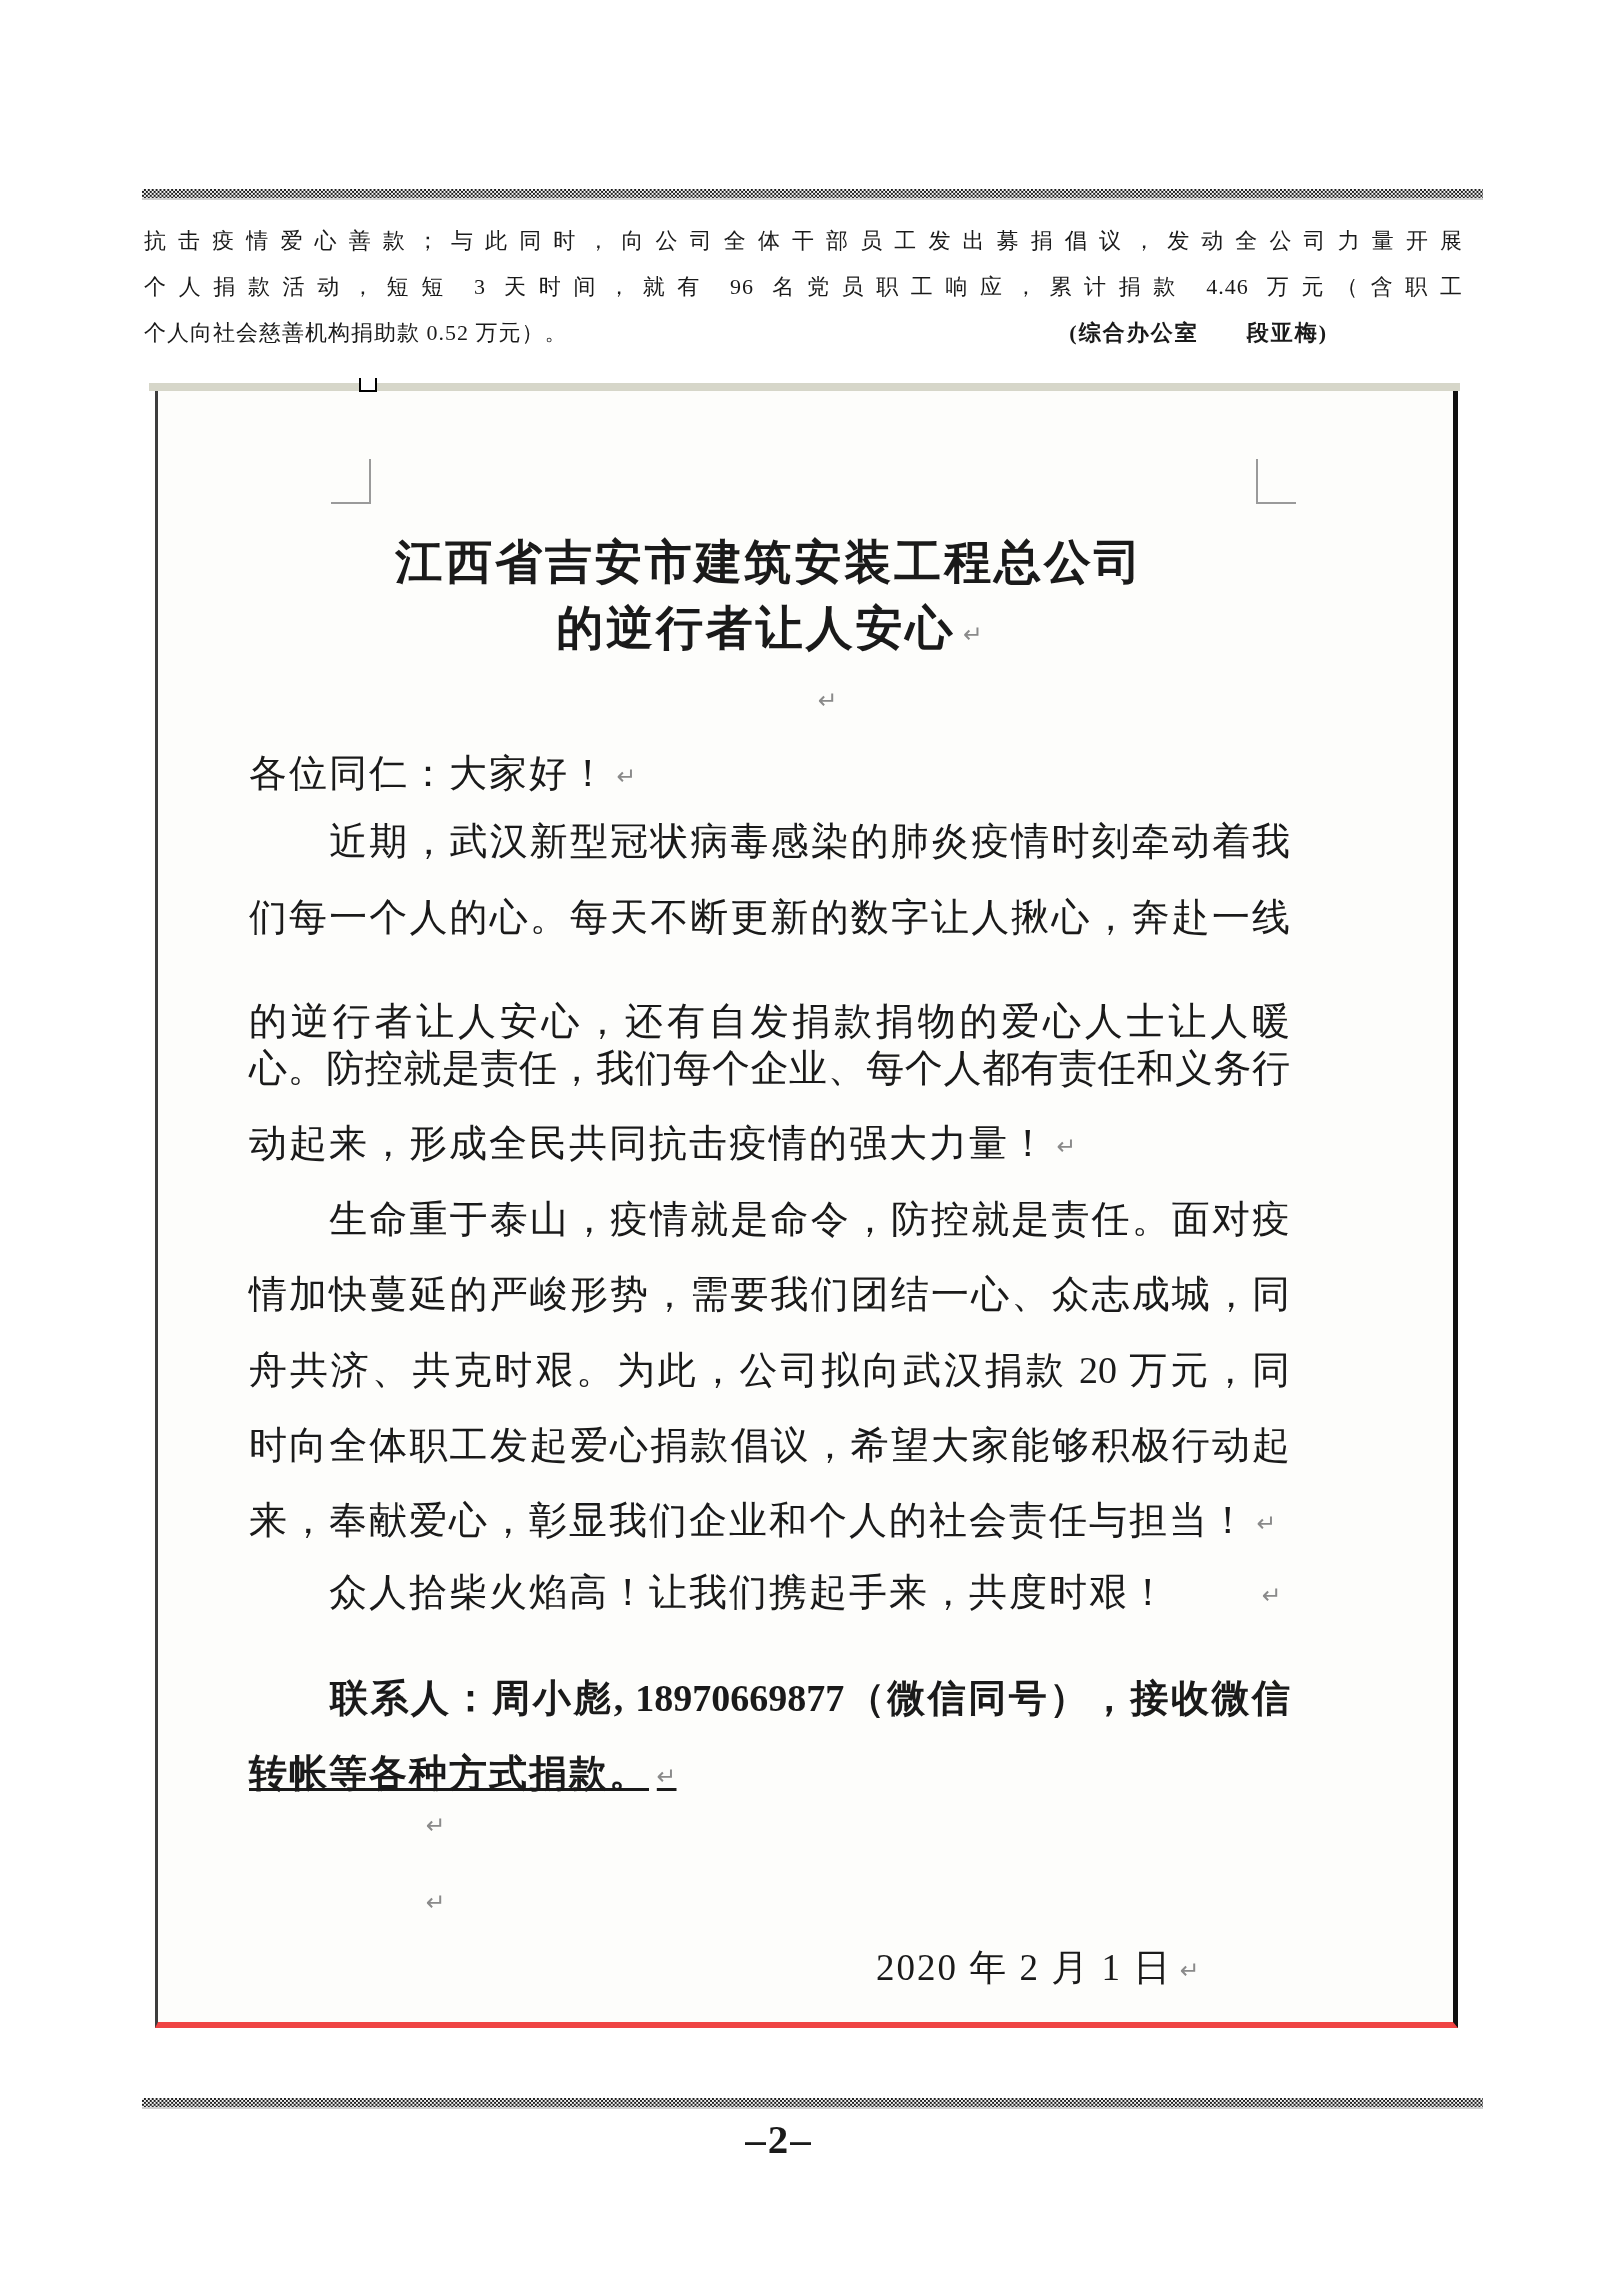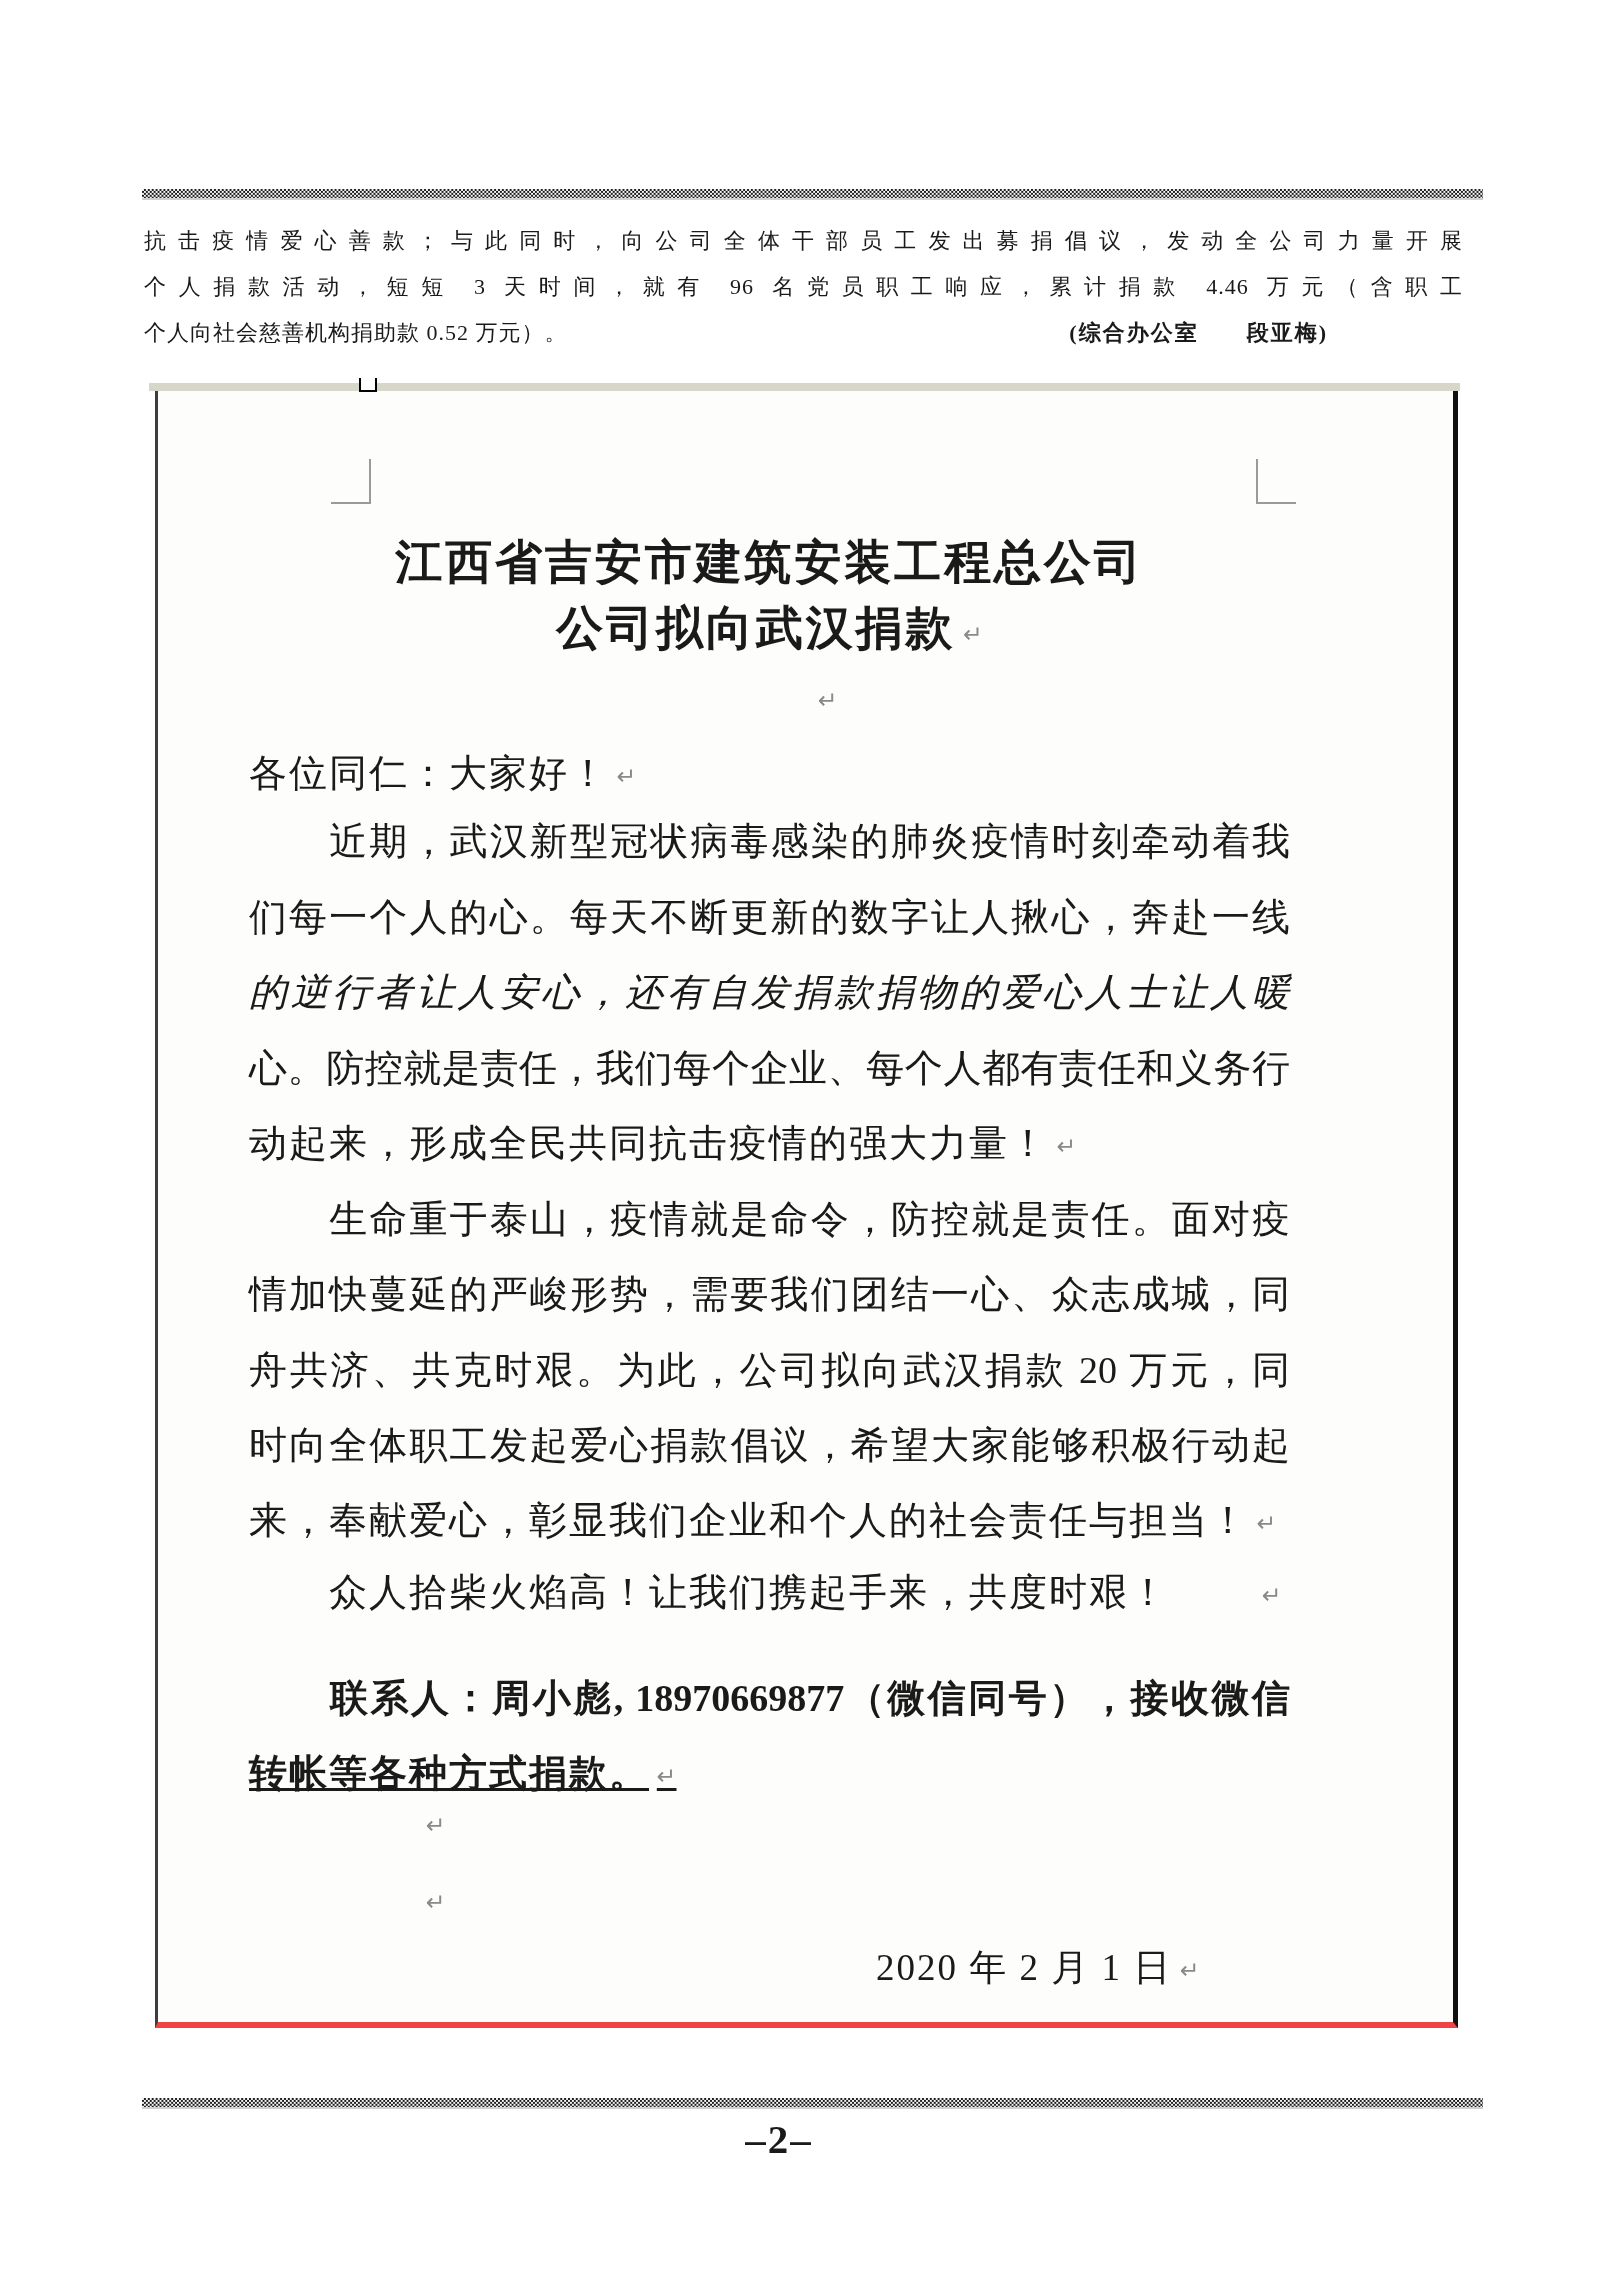--- a/index.html
+++ b/index.html
@@ -82,32 +82,32 @@
     <span class="header-byline">(综合办公室　　段亚梅)</span>
   </div>
 </div>
 
 <div class="scan">
   <div class="corner-mark left"></div>
   <div class="corner-mark right"></div>
 
   <div class="title" style="top:151px;">江西省吉安市建筑安装工程总公司</div>
   <div class="title" style="top:217px;">
-    <span>公司拟向武汉捐款</span><span class="pmark">↵</span>
+    <span>的逆行者让人安心</span><span class="pmark">↵</span>
   </div>
 
   <span class="pmark lone" style="left:660px; top:303px;">↵</span>
 
   <div class="ltr" style="top:359px;margin-top:7px;">
     <span>各位同仁：大家好！</span><span class="pmark">↵</span>
   </div>
 
   <div class="ltr fill" style="top:434px;">　　近期，武汉新型冠状病毒感染的肺炎疫情时刻牵动着我</div>
   <div class="ltr fill" style="top:510px;">们每一个人的心。每天不断更新的数字让人揪心，奔赴一线</div>
-  <div class="ltr fill" style="top:585px;font-style:italic;">的逆行者让人安心，还有自发捐款捐物的爱心人士让人暖</div>
+  <div class="ltr fill" style="top:614px;">的逆行者让人安心，还有自发捐款捐物的爱心人士让人暖</div>
   <div class="ltr fill" style="top:661px;">心。防控就是责任，我们每个企业、每个人都有责任和义务行</div>
   <div class="ltr" style="top:736px;">
     <span>动起来，形成全民共同抗击疫情的强大力量！</span><span class="pmark">↵</span>
   </div>
   <div class="ltr fill" style="top:812px;">　　生命重于泰山，疫情就是命令，防控就是责任。面对疫</div>
   <div class="ltr fill" style="top:887px;">情加快蔓延的严峻形势，需要我们团结一心、众志成城，同</div>
   <div class="ltr fill" style="top:963px;">舟共济、共克时艰。为此，公司拟向武汉捐款 20 万元，同</div>
   <div class="ltr fill" style="top:1038px;">时向全体职工发起爱心捐款倡议，希望大家能够积极行动起</div>
   <div class="ltr" style="top:1113px;">
     <span>来，奉献爱心，彰显我们企业和个人的社会责任与担当！</span><span class="pmark">↵</span>

